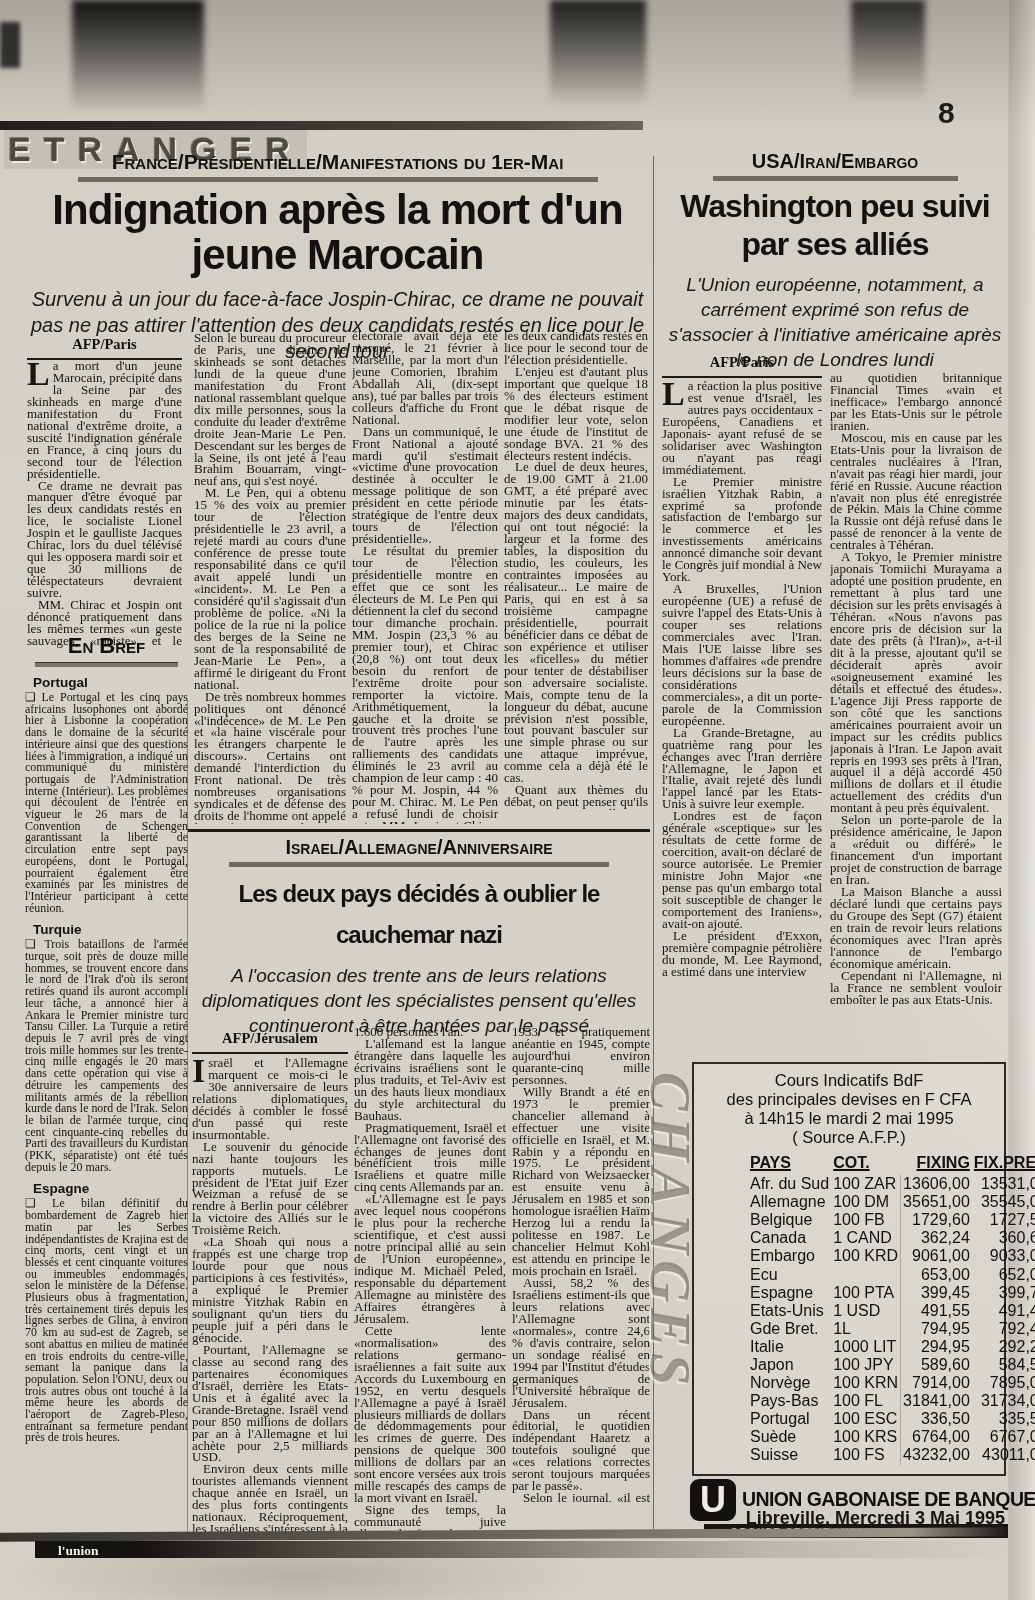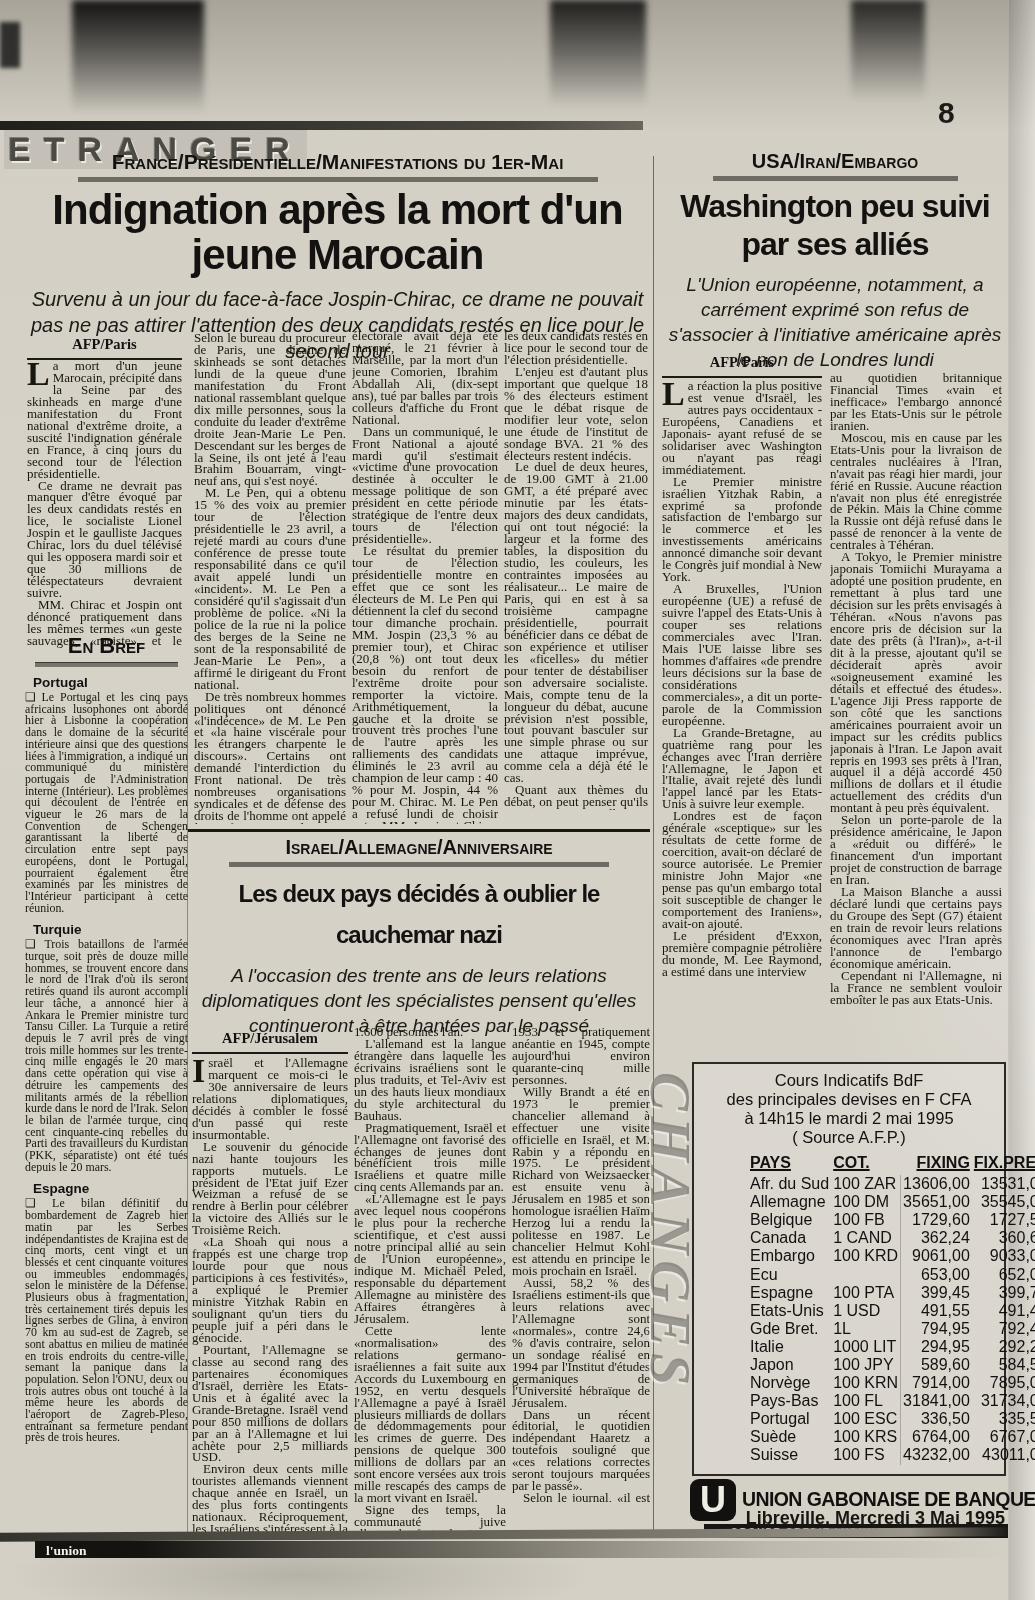--- a/index.html
+++ b/index.html
@@ -91,21 +91,21 @@
              font:bold 36px/42px "Liberation Sans",sans-serif;text-align:center;}
   .bank-name{font:bold 19.5px/1 "Liberation Sans",sans-serif;letter-spacing:-0.6px;color:#121110;white-space:nowrap;}
   .bank-bar{margin:3px 0 0 14px;height:14px;background:#161512;color:#c9c5ba;
             font:italic bold 9.5px/14px "Liberation Sans",sans-serif;letter-spacing:1.6px;padding-left:26px;}
   
   .footer-date{left:640px;top:1508px;width:365px;text-align:right;font-variant:small-caps;
                font:bold 18px "Liberation Sans",sans-serif;color:#171611;}
   .footer-rule{left:0;top:1530px;width:1012px;height:9px;background:linear-gradient(90deg,#35332e,#6f6b61 55%,#9b968a 90%,rgba(155,150,138,0));transform:rotate(-0.3deg);}
   .brand-bar{left:35px;top:1541px;width:977px;height:17px;
              background:linear-gradient(90deg,#141310 0%,#141310 11%,#4a4740 28%,rgba(120,115,104,.25) 75%,rgba(120,115,104,0) 100%);}
-  .brand-bar span{display:inline-block;padding-left:11px;color:#f4f1e8;font:bold 13.5px/17px "Liberation Serif",serif;}
+  .brand-bar span{display:inline-block;padding-left:23px;color:#f4f1e8;font:bold 13.5px/17px "Liberation Serif",serif;}
 </style>
 </head>
 <body>
 
 <div class="page">
 
   <div class="abs top-wash"></div>
   <div class="abs streak streak1"></div>
   <div class="abs streak streak2"></div>
   <div class="abs streak streak3"></div>

